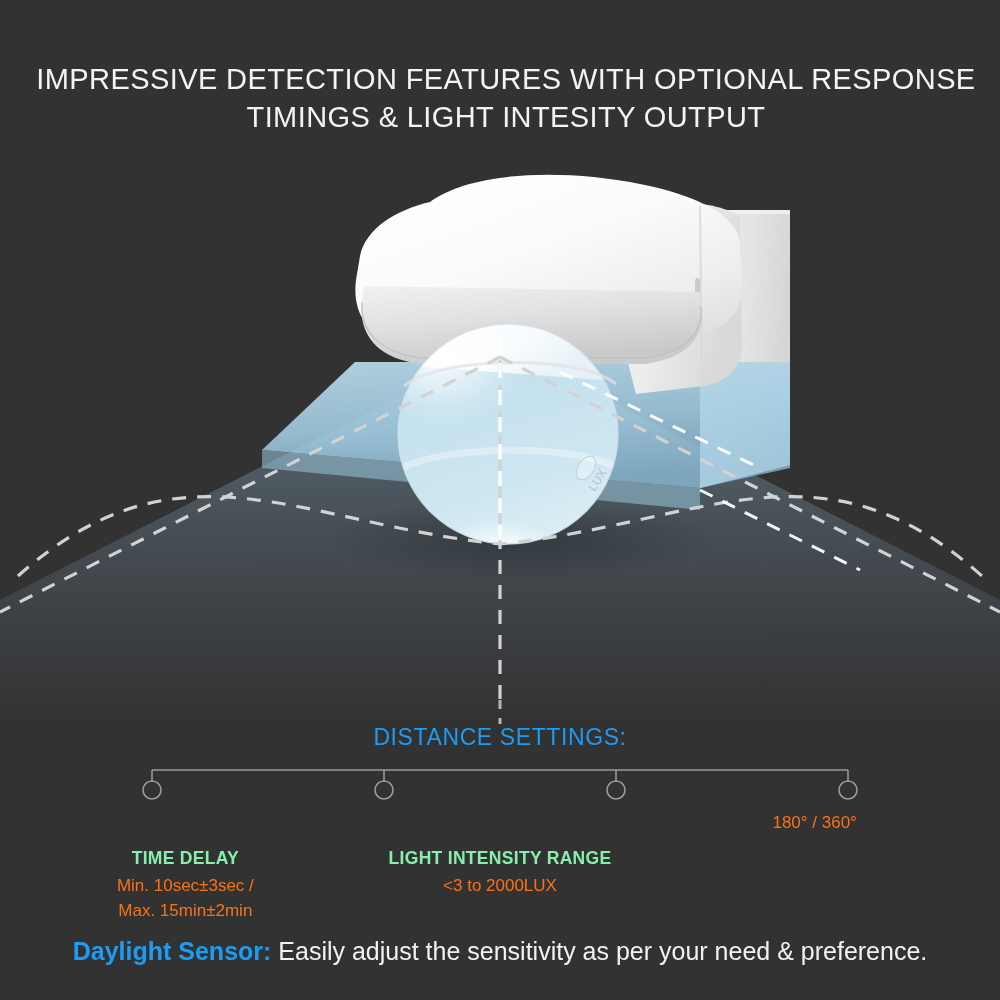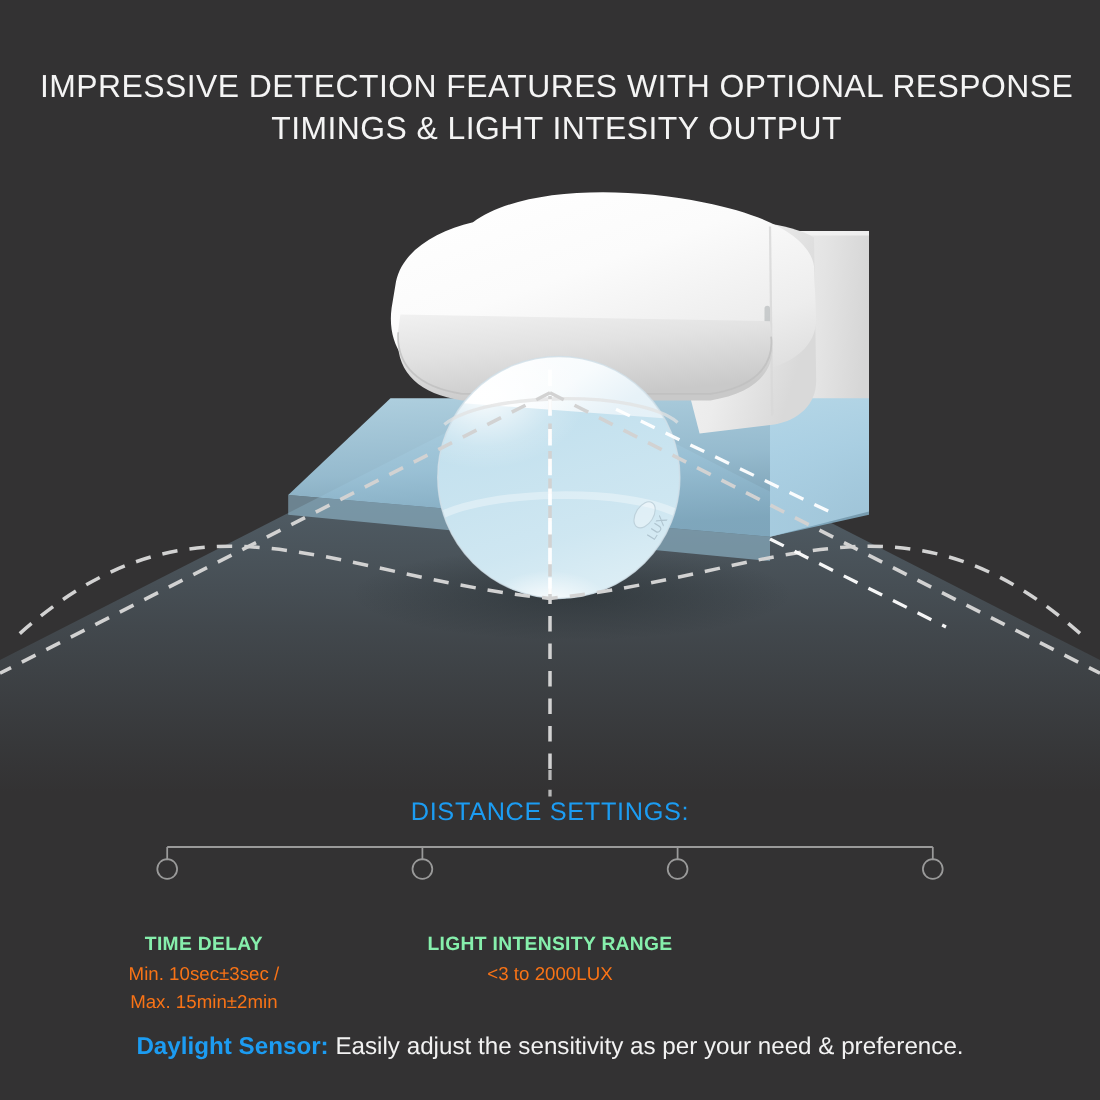--- a/index.html
+++ b/index.html
@@ -96,21 +96,21 @@
   }
   .spec-value .vline { display: block; }
 
   
   .footer {
     position: absolute;
     top: 938px;
     left: 0;
     width: 1000px;
     text-align: center;
-    font-size: 22px;
+    font-size: 25px;
     line-height: 26px;
     color: #f2f2f2;
   }
   .footer .accent {
     color: #1c9cf2;
     font-weight: bold;
   }
 </style>
 </head>
 <body>
@@ -316,20 +316,23 @@
     </div>
 
     <div class="spec">
       <div class="spec-title">LIGHT INTENSITY RANGE</div>
       <div class="spec-value">
         <span class="vline">&lt;3 to 2000LUX</span>
       </div>
     </div>
 
     <div class="spec">
+      <div class="spec-value">
+        <span class="vline">180° / 360°</span>
+      </div>
     </div>
 
 
   </div>
 
   <div class="footer">
     <span class="accent">Daylight Sensor:</span><span> Easily adjust the sensitivity as per your need &amp; preference.</span>
   </div>
 
 </div>

